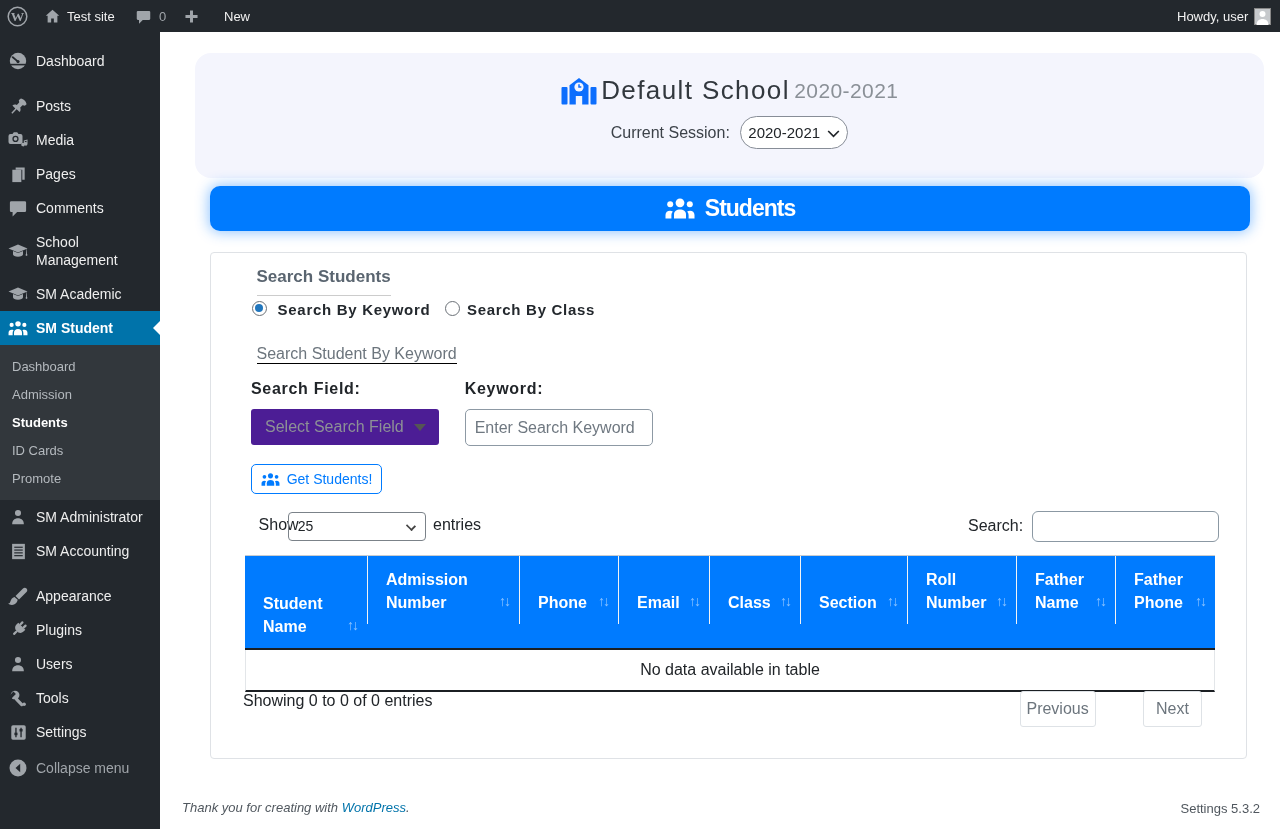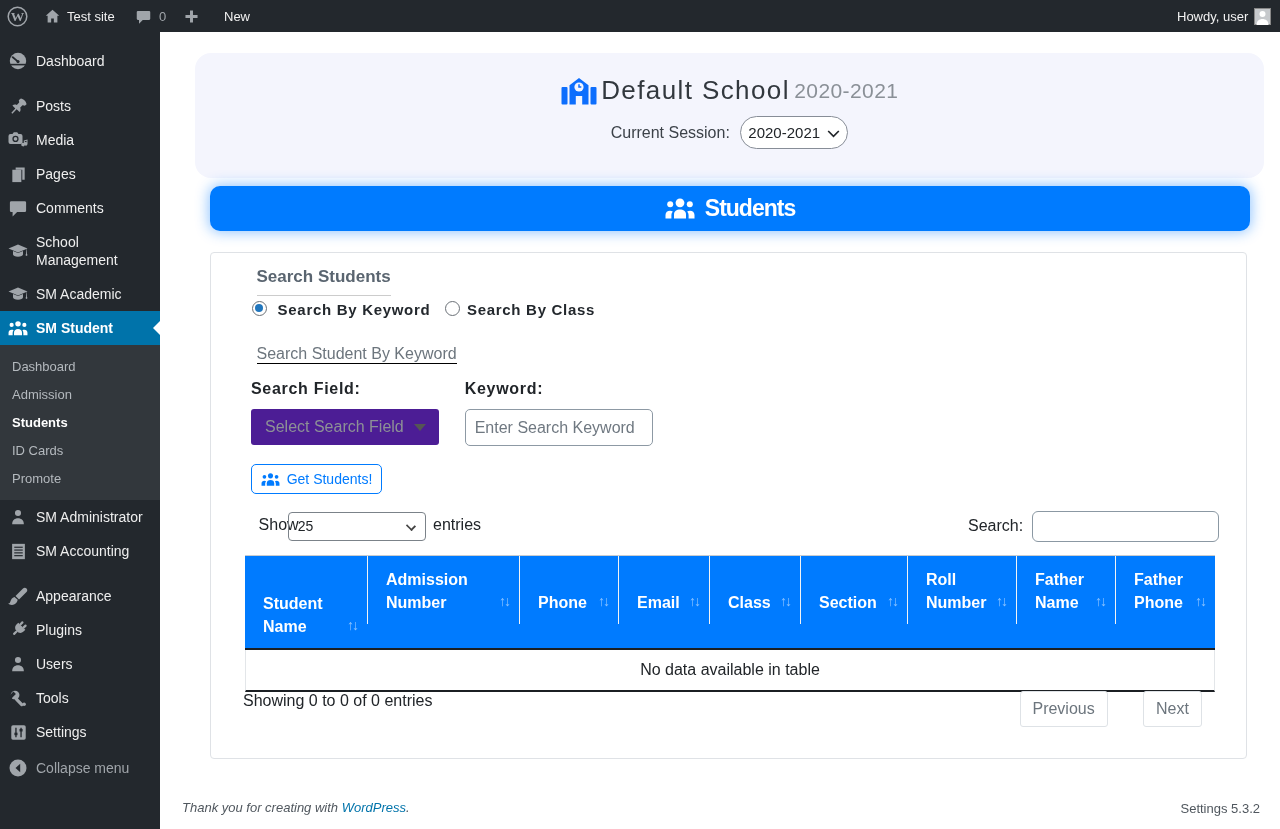--- a/index.html
+++ b/index.html
@@ -64,21 +64,21 @@
 
 #dtable { left:34px; top:301.5px; width:970px; border-top:1px solid #c8ccd0; }
 #dtable .hrow { display:flex; background:#007bff; border-bottom:2px solid #1b1f23; }
 #dtable .hcell { position:relative; color:#fff; font-size:16px; font-weight:bold; line-height:23.5px; padding:0 10px 9px 18px; height:68px; border-left:1px solid #f2f3f4; display:flex; align-items:flex-end; }
 #dtable .hcell:first-child { border-left:none; }
 #dtable .hcell .sort { position:absolute; right:10px; bottom:10px; font-size:14px; color:rgba(255,255,255,.55); letter-spacing:-2px; font-weight:normal; }
 #dtable .brow { height:42px; border-bottom:2px solid #1b1f23; border-left:1px solid #e3e6e9; border-right:1px solid #e3e6e9; display:flex; align-items:center; justify-content:center; font-size:16px; color:#212529; }
 
 #showing { left:32px; top:438.5px; font-size:16px; color:#212529; }
 .pgbtn { top:437.8px; height:36px; border:1px solid #dee2e6; border-radius:3px; background:#fff; color:#6c757d; font-size:16px; display:flex; align-items:center; justify-content:center; }
-#prevbtn { left:808.6px; width:88px; }
+#prevbtn { left:808.6px; width:76px; }
 #nextbtn { left:932px; width:59px; }
 
 
 #footleft { position:absolute; left:182px; top:800px; font-size:13px; font-style:italic; color:#50575e; }
 #footleft a { color:#0073aa; text-decoration:none; }
 #footright { position:absolute; right:20px; top:801px; font-size:13px; color:#50575e; }
 </style>
 </head>
 <body>
 

